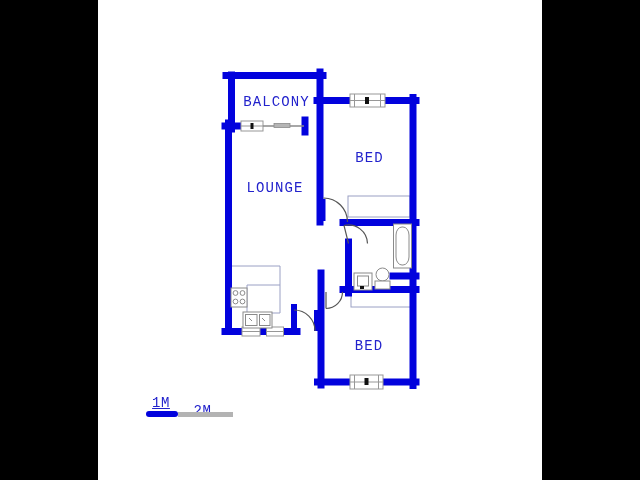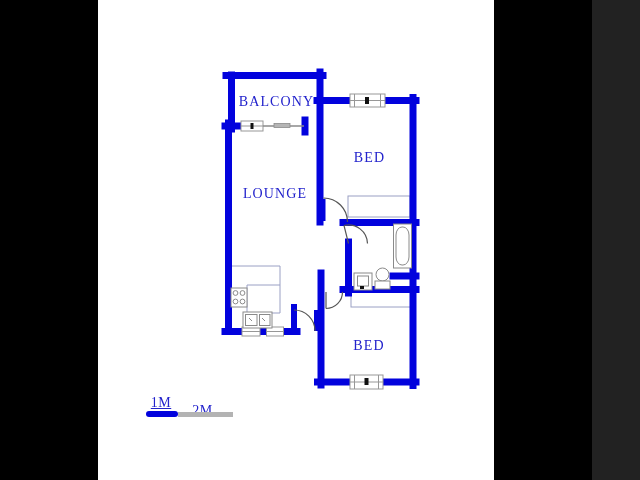--- a/index.html
+++ b/index.html
@@ -1,17 +1,17 @@
 <!DOCTYPE html>
 <html style="--wall: #0202dd; --label: #2222cc; --frame: #979797; --fixgray: #8a8a8a; --fixblue: #9aa0c4; --arc: #555555; --scalegray: #b3b3b3; --bg: #ffffff; --letterbox: #000000;"><head>
 <meta charset="utf-8">
 <style>
   html,body{margin:0;padding:0;background:#222;}
-  .stage{position:relative;width:592px;height:480px;background:var(--bg,#fff);overflow:hidden;
-         font-family:Liberation Serif, serif;}
+  .stage{position:relative;width:640px;height:480px;background:var(--bg,#fff);overflow:hidden;
+         font-family:Liberation Mono, monospace;}
   .letterbox{position:absolute;top:0;height:480px;background:var(--letterbox,#000);}
   .letterbox.left{left:0;width:98px;}
   .letterbox.right{right:0;width:98px;}
   svg.plan{position:absolute;left:0;top:0;}
   .wall{stroke:var(--wall);stroke-width:7;fill:none;stroke-linecap:square;}
   .wall.thin{stroke-width:6;}
   .leaf{stroke:var(--wall);stroke-width:4;fill:none;}
   .leaf-gray{stroke:var(--arc);stroke-width:1.2;fill:none;}
   .arc{stroke:var(--arc);stroke-width:1.2;fill:none;}
   .win-frame{stroke:var(--frame);stroke-width:1;fill:#fff;}
@@ -135,21 +135,21 @@
       <line class="leaf-gray" x1="348.5" y1="243.5" x2="344" y2="225.5"></line>
       <path class="arc" d="M 344,225.5 A 19,19 0 0 1 367.5,243.5"></path>
       <line class="leaf" x1="316" y1="310" x2="316" y2="331"></line>
       <path class="arc" d="M 294,310 A 21,21 0 0 1 315,331"></path>
       <line class="leaf-gray" x1="326" y1="292" x2="326" y2="308.5"></line>
       <path class="arc" d="M 326,308.5 A 16.5,16.5 0 0 0 342.5,292"></path>
     </g>
   </svg>
 
   <div class="room-label" style="left:276.5px;top:102px;">BALCONY</div>
-  <div class="room-label" style="left:275px;top:194px;">LOUNGE</div>
+  <div class="room-label" style="left:275px;top:188px;">LOUNGE</div>
   <div class="room-label" style="left:369.5px;top:158px;">BED</div>
   <div class="room-label" style="left:369px;top:346px;">BED</div>
 
   <div class="scale-label" style="left:161px;top:403px;">1M</div>
   <div class="scale-label" style="left:202.5px;top:403px;margin-top:8px;">2M</div>
   <div class="scale-bar-blue"></div>
   <div class="scale-bar-gray"></div>
 
 </div>
 

